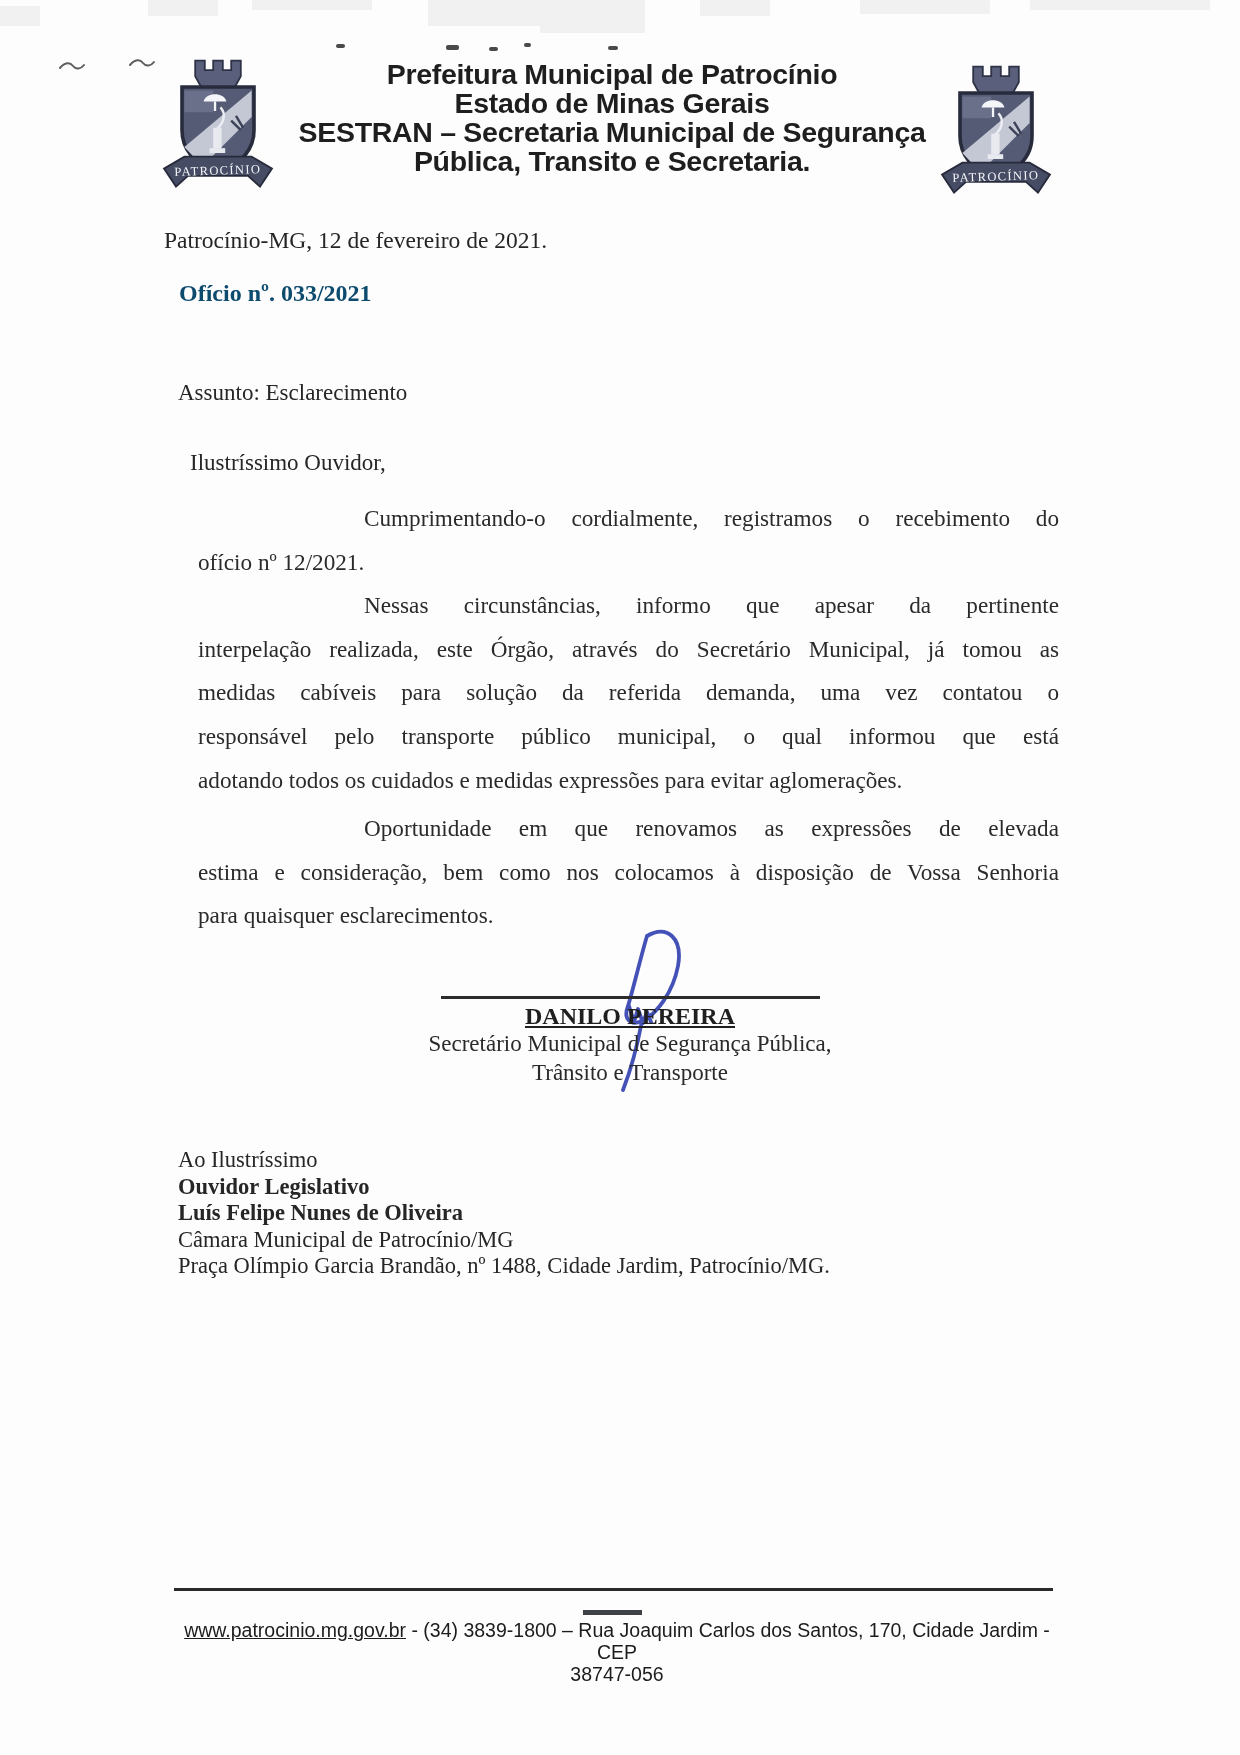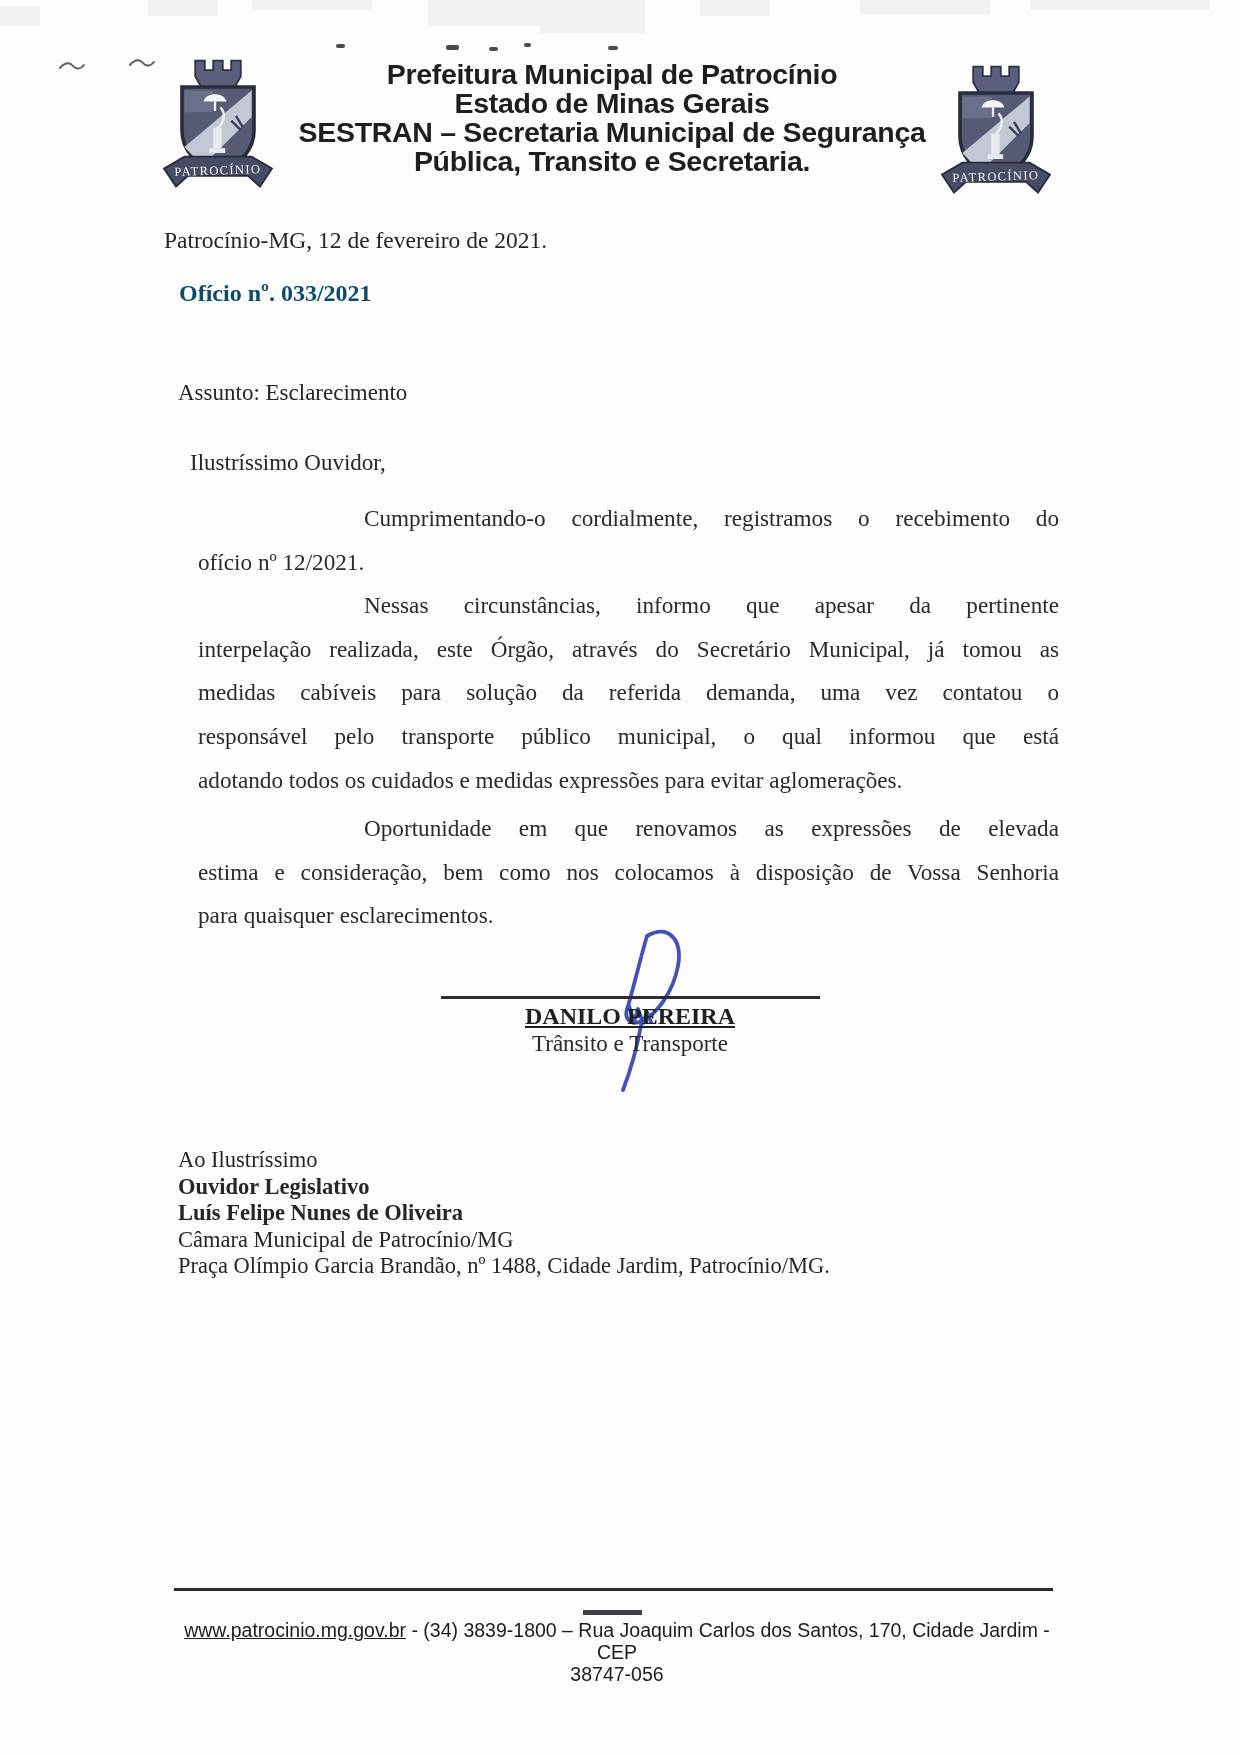--- a/index.html
+++ b/index.html
@@ -159,20 +159,21 @@
     <g stroke="#3b49b4" stroke-width="3.8" fill="none" stroke-linecap="round" stroke-linejoin="round" opacity="0.95">
       <path d="M62 12 C 82 0, 98 14, 93 42 C 88 68, 72 90, 57 97 C 45 102, 38 95, 43 82 C 48 66, 56 32, 62 12"></path>
       <path d="M44 82 l5 16 l4 -13 l5 14 l4 -11 l4 10"></path>
       <path d="M57 97 C 53 118, 47 143, 38 166"></path>
     </g>
   </svg>
 
   <div class="sig-rule"></div>
   <div class="sig-block">
     <div class="sig-name">DANILO PEREIRA</div>
+    <div class="sig-role">Secretário Municipal de Segurança Pública,</div>
     <div class="sig-role">Trânsito e Transporte</div>
   </div>
 
   <div class="recipient">
     <div>Ao Ilustríssimo</div>
     <div class="bold">Ouvidor Legislativo</div>
     <div class="bold">Luís Felipe Nunes de Oliveira</div>
     <div>Câmara Municipal de Patrocínio/MG</div>
     <div>Praça Olímpio Garcia Brandão, nº 1488, Cidade Jardim, Patrocínio/MG.</div>
   </div>

